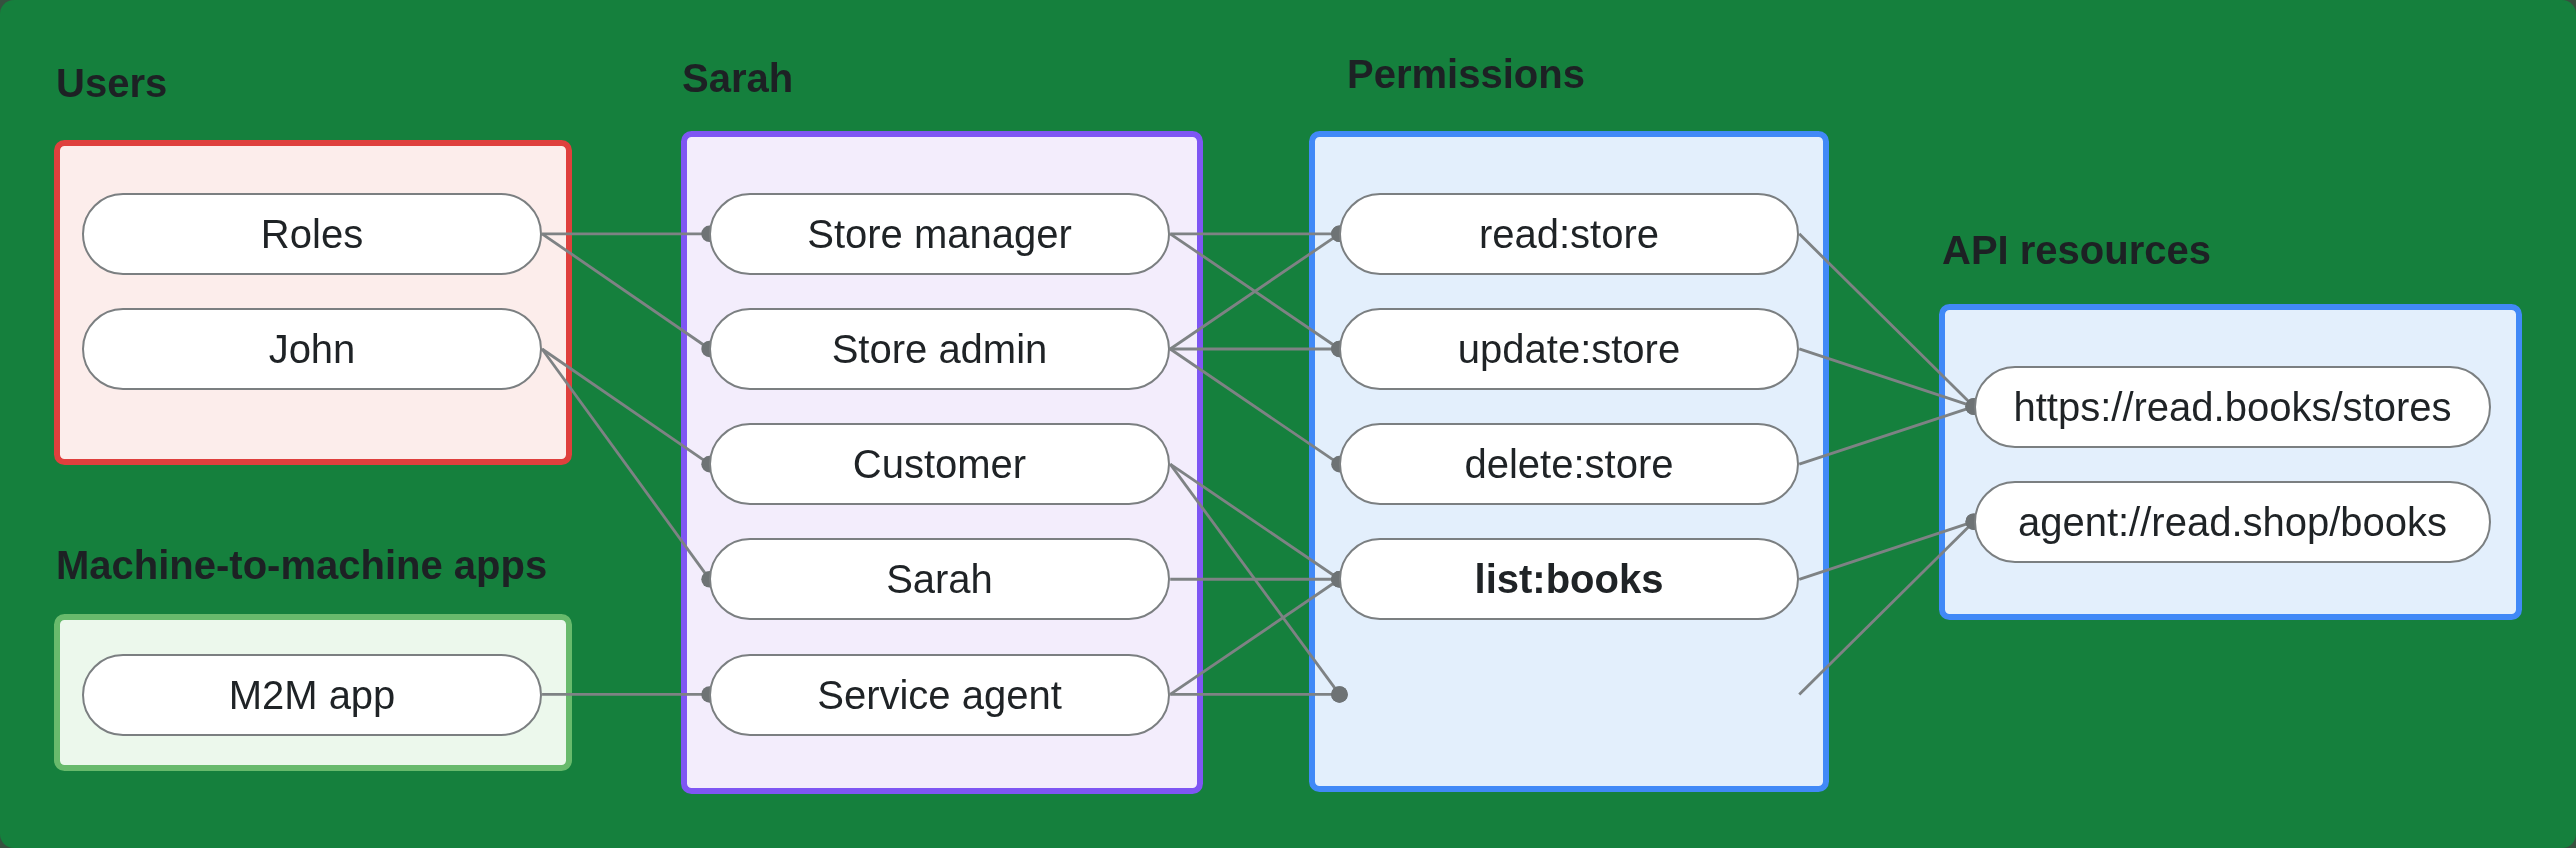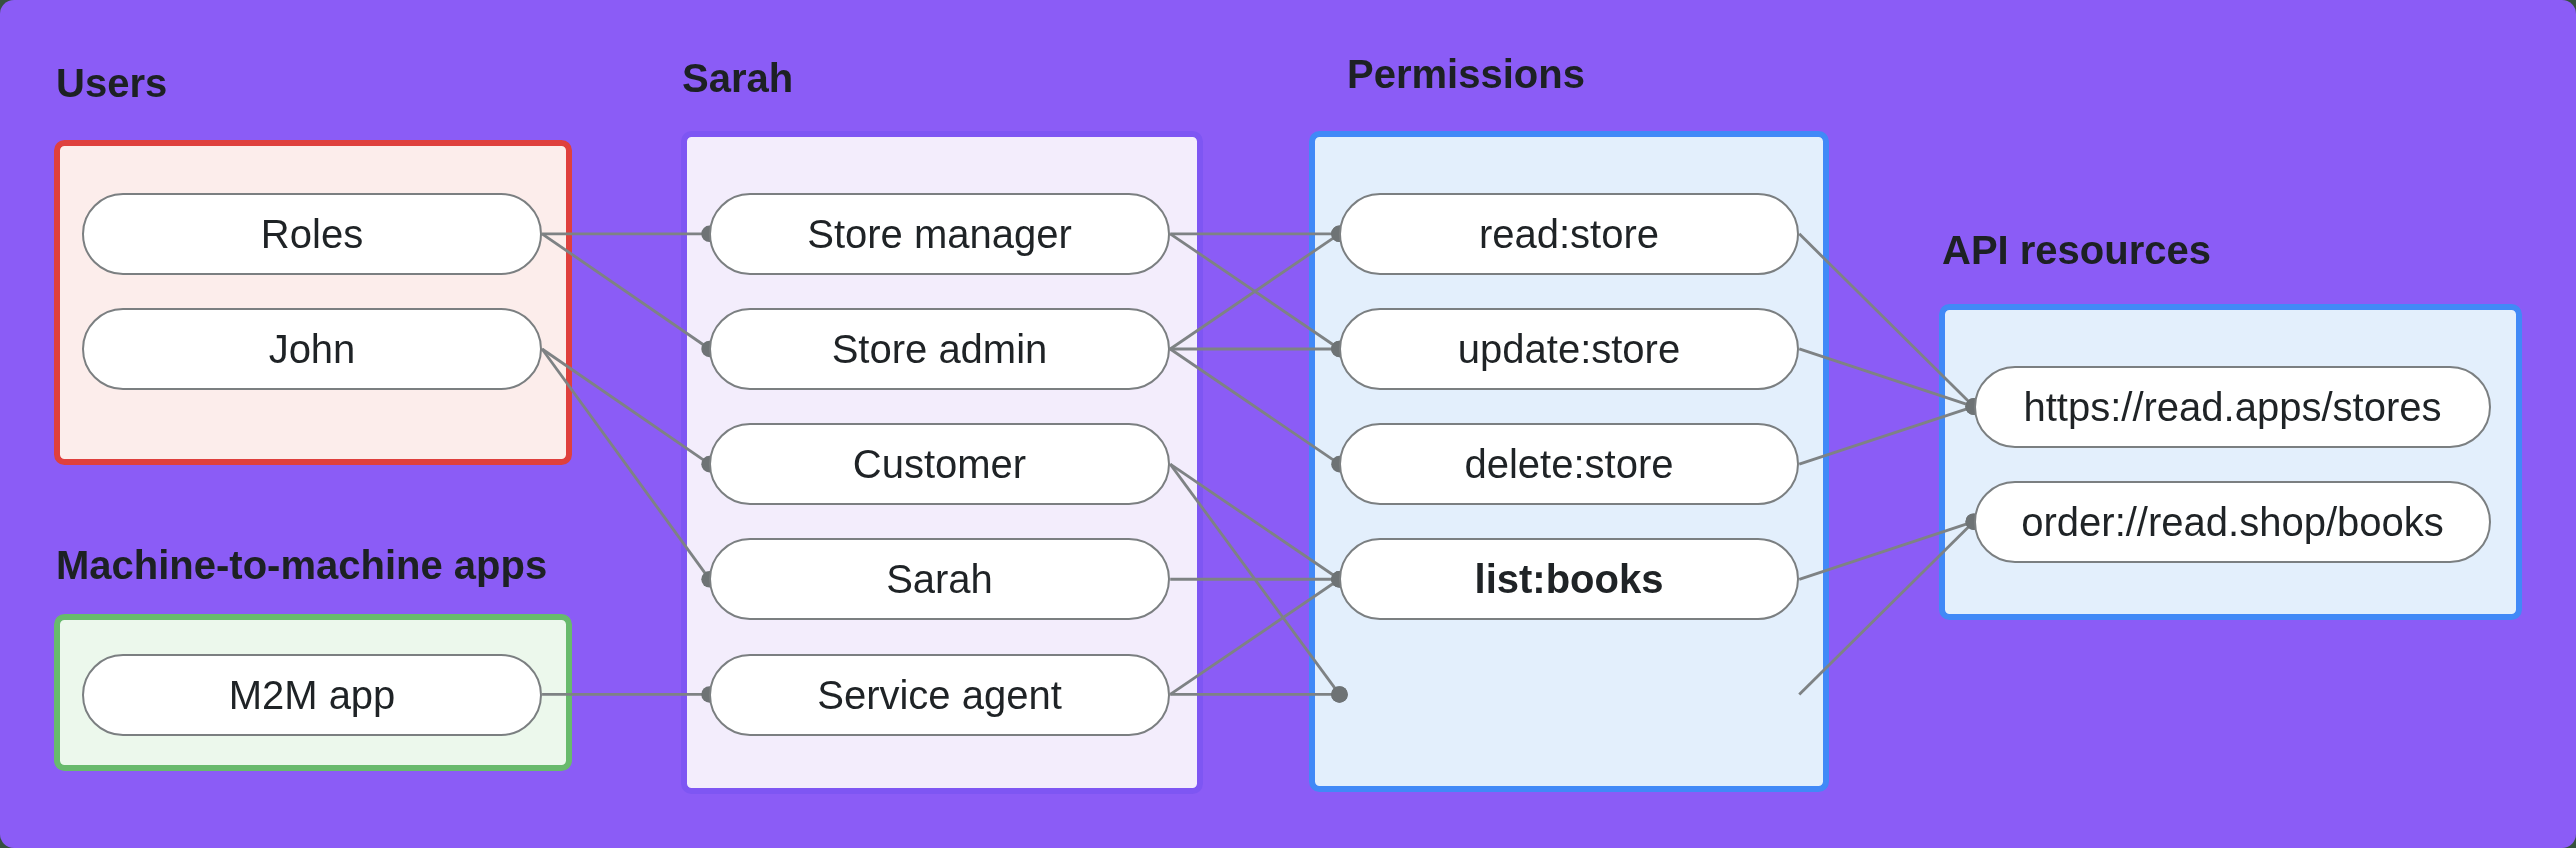--- a/index.html
+++ b/index.html
@@ -1,16 +1,16 @@
 <!DOCTYPE html>
 <html style="font-size:14px"><head>
 <meta charset="utf-8">
 <style>
   html,body{margin:0;padding:0;background:#36513f;font-family:"Liberation Sans",sans-serif;}
-  .stage{position:relative;width:2576px;height:848px;background:#8b5cf6;border-radius:14px;overflow:hidden;}
+  .stage{position:relative;width:2576px;height:848px;background:#15803d;border-radius:14px;overflow:hidden;}
   .gbox{position:absolute;border-radius:10.5px;box-sizing:border-box;z-index:1;}
   .gbox-users{border:6.1px solid #df403d;background:#fcedeb;}
   .gbox-m2m{border:6.1px solid #68ba6c;background:#ecf8ec;}
   .gbox-roles{border:6.1px solid #7e56f3;background:#f3edfc;}
   .gbox-blue{border:6.1px solid #4189f7;background:#e3effc;}
   .gtitle{position:absolute;font-size:40px;font-weight:bold;color:#1d2124;z-index:4;white-space:nowrap;}
   .pill{position:absolute;height:82px;border-radius:41px;border:2.6px solid #7b7f81;background:#ffffff;
         box-sizing:border-box;display:flex;align-items:center;justify-content:center;
         font-size:40px;color:#1f2326;z-index:3;white-space:nowrap;}
   .edges{position:absolute;left:0;top:0;z-index:2;}
@@ -84,17 +84,17 @@
   <div class="pill" style="left:709px;top:308px;width:461px;">Store admin</div>
   <div class="pill" style="left:709px;top:423px;width:461px;">Customer</div>
   <div class="pill" style="left:709px;top:538px;width:461px;">Sarah</div>
   <div class="pill" style="left:709px;top:654px;width:461px;">Service agent</div>
 
   <div class="pill" style="left:1339px;top:193px;width:460px;">read:store</div>
   <div class="pill" style="left:1339px;top:308px;width:460px;">update:store</div>
   <div class="pill" style="left:1339px;top:423px;width:460px;">delete:store</div>
   <div class="pill" style="left:1339px;top:538px;width:460px;font-weight:bold;">list:books</div>
 
-  <div class="pill" style="left:1974px;top:366px;width:517px;">https://read.apps/stores</div>
-  <div class="pill" style="left:1974px;top:481px;width:517px;">order://read.shop/books</div>
+  <div class="pill" style="left:1974px;top:366px;width:517px;">https://read.books/stores</div>
+  <div class="pill" style="left:1974px;top:481px;width:517px;">agent://read.shop/books</div>
 
 </div>
 
 
 </body></html>

